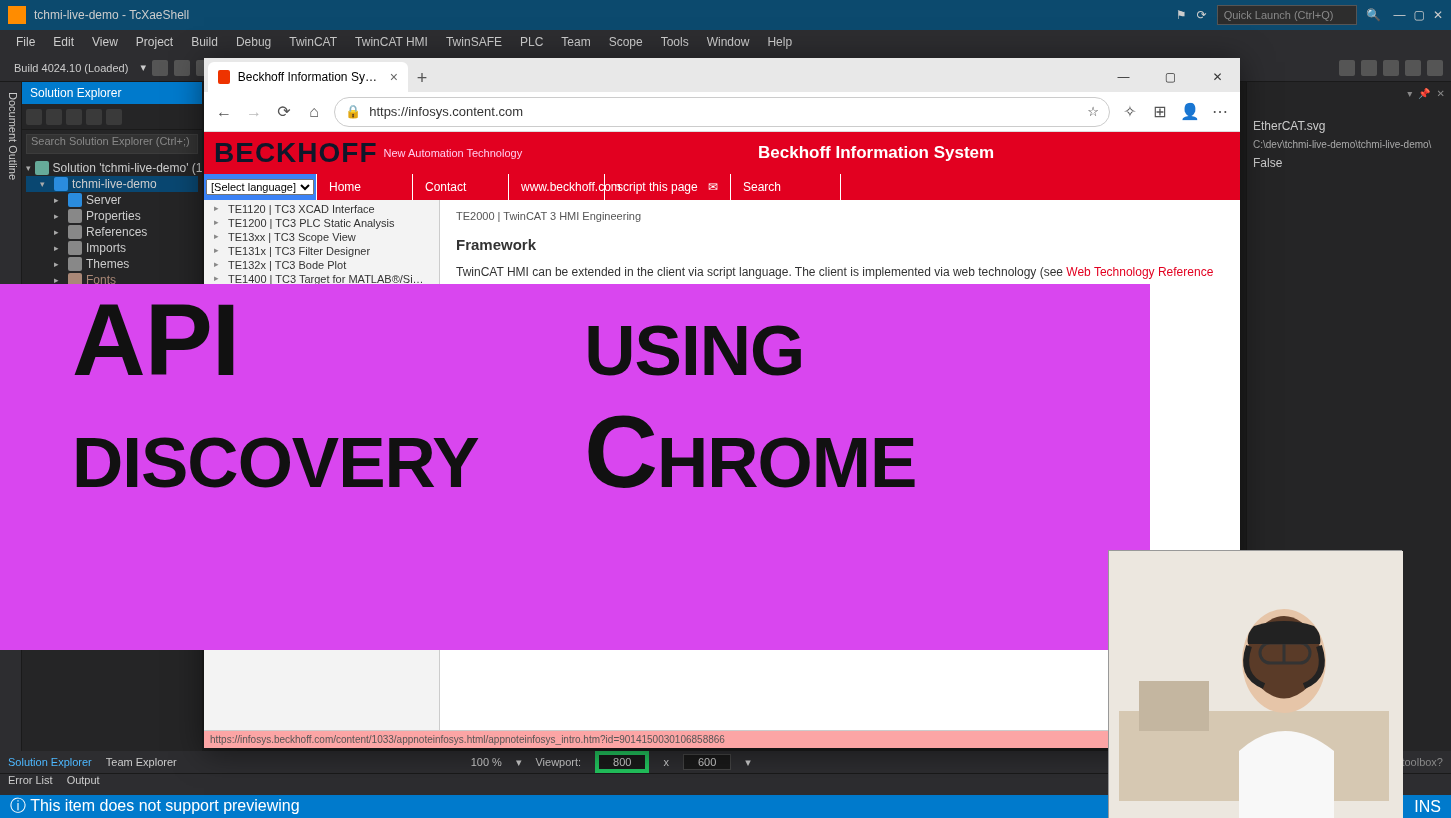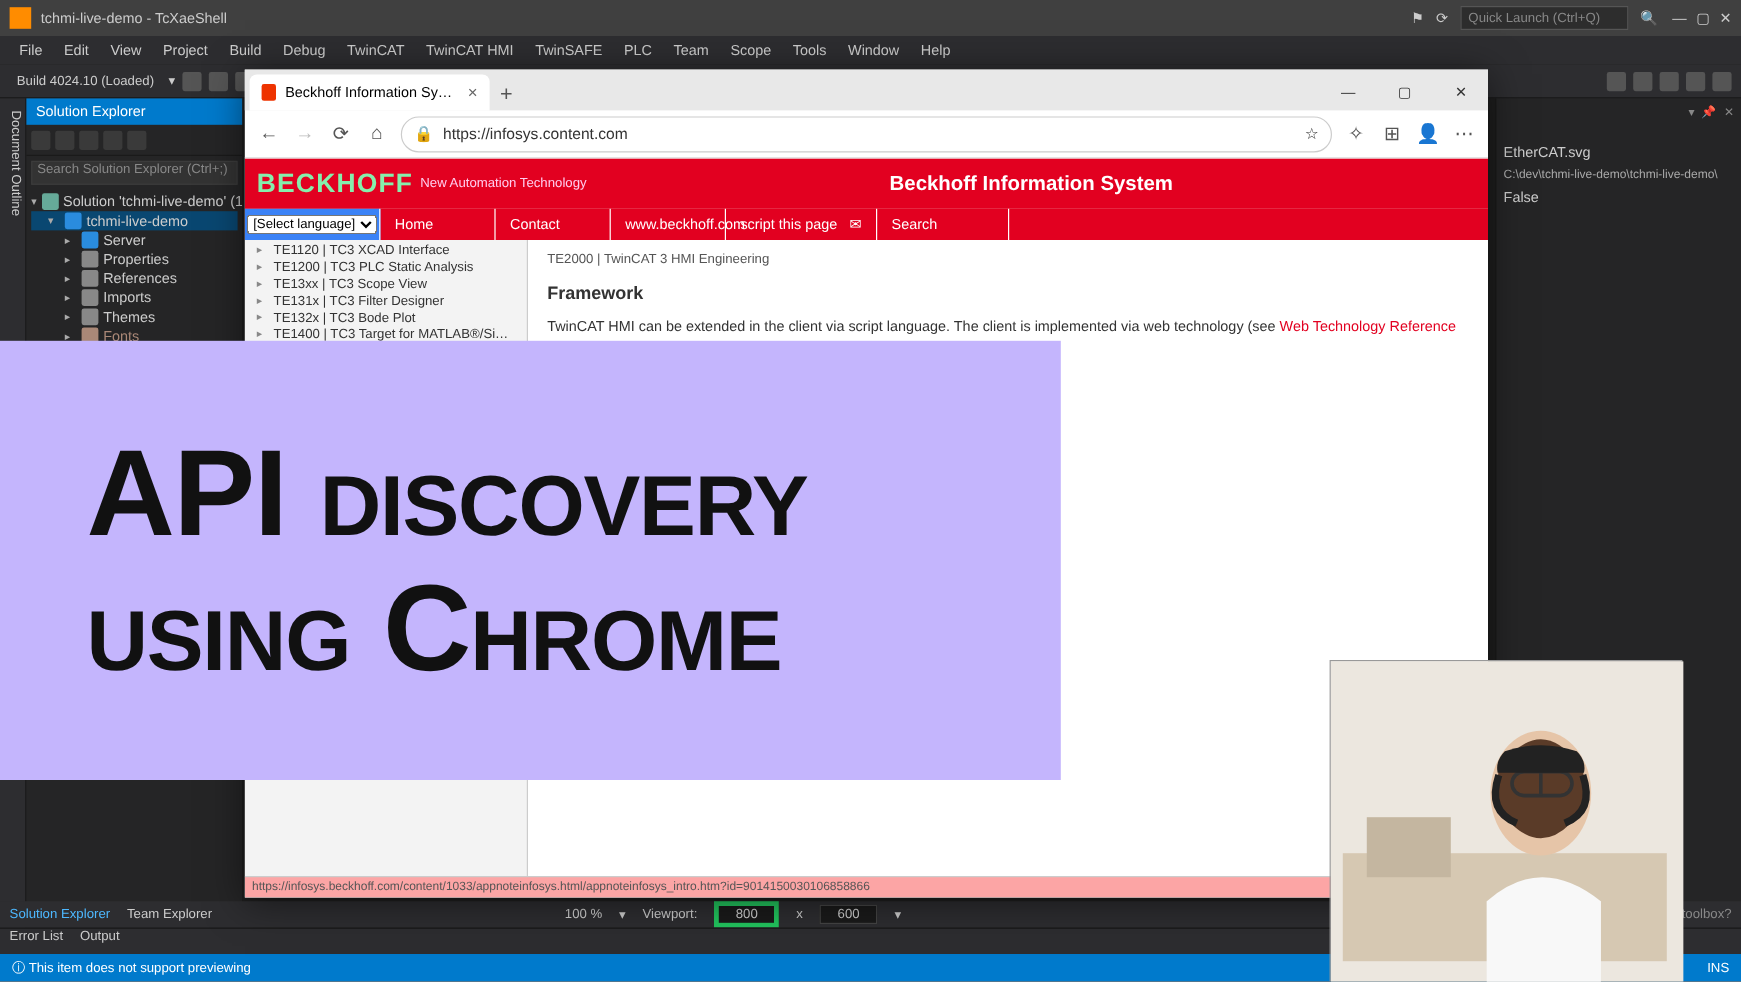--- a/index.html
+++ b/index.html
@@ -1,19 +1,19 @@
 <!DOCTYPE html>
 <html><head>
 <meta charset="utf-8">
 <style>
 * { box-sizing: border-box; margin: 0; padding: 0; font-family: "Segoe UI", Arial, sans-serif; }
 body { width: 1451px; height: 818px; background: #1a1a1a; overflow: hidden; position: relative; }
 
 
-.vs-titlebar { height: 30px; background: #404040; display: flex; align-items: center; color: #ccc; font-size: 12px; padding: 0 8px; }
+.vs-titlebar { height: 30px; background: #0c4a6e; display: flex; align-items: center; color: #ccc; font-size: 12px; padding: 0 8px; }
 .vs-titlebar .vs-logo { width: 18px; height: 18px; background: #ff8c00; margin-right: 8px; }
 .vs-titlebar .title { flex: 1; }
 .vs-titlebar .title-icons { display: flex; gap: 10px; align-items: center; }
 .vs-titlebar .win-controls { display: flex; gap: 8px; margin-left: 12px; }
 .vs-titlebar .qlaunch { width: 140px; height: 20px; background: #2d2d2d; border: 1px solid #555; color: #888; font-size: 11px; padding: 0 6px; display: flex; align-items: center; }
 
 
 .vs-menubar { height: 24px; background: #2d2d30; display: flex; align-items: center; padding: 0 8px; color: #ccc; font-size: 12px; gap: 2px; }
 .vs-menubar .menu-item { padding: 2px 8px; cursor: pointer; }
 
@@ -45,61 +45,61 @@
 .right-panel { width: 205px; background: #252526; color: #ccc; font-size: 12px; padding: 6px; border-left: 1px solid #1a1a1a; }
 .right-panel .phead { display:flex; justify-content: flex-end; gap:6px; font-size:10px; color:#888; margin-bottom:20px;}
 .right-panel .prow { margin: 6px 0; font-size: 12px; }
 
 
 .center-area { flex: 1; background: #1e1e1e; position: relative; }
 
 
 .bottom-tabs { position: absolute; bottom: 45px; left: 0; right: 0; height: 22px; background: #2d2d30; display: flex; align-items: center; padding: 0 8px; color: #ccc; font-size: 11px; gap: 14px; }
 .bottom-tabs2 { position: absolute; bottom: 23px; left: 0; right: 0; height: 22px; background: #2d2d30; display: flex; align-items: flex-start; padding: 0 8px; color: #ccc; font-size: 11px; gap: 14px; border-top:1px solid #1a1a1a;}
-.status-bar { position: absolute; bottom: 0; left: 0; right: 0; height: 23px; background: #007acc; color: #fff; font-size: 11px; display: flex; align-items: center; padding: 0 10px; justify-content: space-between; }
+.status-bar { position: absolute; bottom: 0; left: 0; right: 0; height: 23px; background: #007acc; color: #fff; font-size: 16px; display: flex; align-items: center; padding: 0 10px; justify-content: space-between; }
 
 
 .browser { position: absolute; top: 58px; left: 204px; width: 1036px; height: 690px; background: #fff; box-shadow: 0 4px 30px rgba(0,0,0,.5); display: flex; flex-direction: column; }
 .brow-title { height: 34px; background: #e8e8e8; display: flex; align-items: flex-end; }
 .brow-tab { height: 30px; background: #fff; border-radius: 6px 6px 0 0; display: flex; align-items: center; padding: 0 10px; font-size: 12px; gap: 8px; margin-left: 4px; max-width: 200px; }
 .brow-tab .bt-close { color: #666; font-size: 14px; cursor: pointer; }
 .brow-tab .bt-fav { width:14px; height:14px; background:#e30; border-radius:2px; }
 .brow-newtab { width: 28px; height: 28px; display: flex; align-items: center; justify-content: center; color: #555; font-size: 18px; cursor: pointer; }
 .brow-wincontrols { margin-left: auto; display: flex; gap: 2px; }
 .brow-wincontrols .wc { width: 45px; height: 30px; display: flex; align-items: center; justify-content: center; color: #333; cursor: pointer; font-size: 12px; }
 .brow-toolbar { height: 40px; display: flex; align-items: center; gap: 10px; padding: 0 10px; border-bottom: 1px solid #ddd; }
 .brow-toolbar .navbtn { width: 20px; height: 20px; display: flex; align-items: center; justify-content: center; color: #555; cursor: pointer; }
 .addr-bar { flex: 1; height: 30px; border: 1px solid #ccc; border-radius: 15px; display: flex; align-items: center; padding: 0 10px; font-size: 13px; color: #333; gap: 8px; }
 .addr-bar .lock { color: #666; }
 .brow-toolbar .tbtn { width: 20px; height: 20px; color: #555; display:flex; align-items:center; justify-content:center; }
 
 .page-content { flex: 1; display: flex; flex-direction: column; overflow: hidden; position: relative; }
 .red-banner { background: #e20020; height: 42px; display: flex; align-items: center; padding: 0 10px; color: #fff; }
-.beckhoff-logo { font-weight: 900; font-size: 22px; letter-spacing: 1px; color: #86efac; }
+.beckhoff-logo { font-weight: 900; font-size: 28px; letter-spacing: 1px; color: #0f172a; }
 .beckhoff-sub { font-size: 11px; color: #fce; margin-left: 6px; }
 .sys-title { flex: 1; text-align: center; font-size: 17px; font-weight: bold; }
 .red-nav { background: #e20020; height: 26px; display: flex; align-items: stretch; }
 .red-nav .cell { border-right: 1px solid #fff; display: flex; align-items: center; padding: 0 12px; font-size: 12px; color: #fff; }
 .red-nav select { font-size: 11px; }
 
 .page-body { flex: 1; display: flex; overflow: hidden; }
 .left-tree { width: 236px; background: #f3f3f3; border-right: 1px solid #ccc; font-size: 11px; overflow: hidden; padding: 2px 4px; }
 .lt-item { padding: 1px 4px 1px 20px; white-space: nowrap; overflow: hidden; text-overflow: ellipsis; cursor: default; color: #333; position:relative; }
 .lt-item::before { content:"▸"; position:absolute; left:6px; color:#888; font-size:9px; }
 
 .main-doc { flex: 1; padding: 10px 16px; font-size: 12px; color: #333; overflow: hidden; position: relative; }
 .breadcrumb { font-size: 11px; color: #555; margin-bottom: 14px; }
 .doc-h2 { font-size: 15px; font-weight: bold; margin: 6px 0 10px; }
 .doc-p { font-size: 12px; line-height: 1.5; }
 .doc-p a { color: #e20020; text-decoration: none; }
 
 .page-status { height: 18px; background: #fca5a5; border-top: 1px solid #ccc; font-size: 10px; color: #555; padding: 0 6px; display: flex; align-items: center; }
 
 
-.yellow-overlay { position: absolute; top: 284px; left: 0; width: 884px; height: 366px; background: #c4b5fd; display: flex; flex-direction: column; justify-content: center; padding: 0 72px; }
+.yellow-overlay { position: absolute; top: 284px; left: 0; width: 1150px; height: 366px; background: #d946ef; display: flex; flex-direction: row; justify-content: center; padding: 0 72px; }
 .yellow-overlay .big { font-family: "Arial Black", Impact, sans-serif; font-weight: 900; font-size: 102px; line-height: 1.1; color: #111; text-transform: none; font-variant: small-caps; letter-spacing: -1px; }
 
 
 .webcam { position: absolute; bottom: 0; right: 49px; width: 294px; height: 268px; background: linear-gradient(#e8e4dc,#d8d2c6); border:1px solid #999; }
 .webcam::after { content:""; position:absolute; left:40%; top:18%; width:120px; height:150px; background: radial-gradient(ellipse at 50% 30%, #d9baa0 0 28%, transparent 29%), linear-gradient(#fff,#fff); border-radius: 50% 50% 30% 30%; opacity:.0; }
 </style>
 </head>
 <body>
 
 <div class="vs-titlebar">

